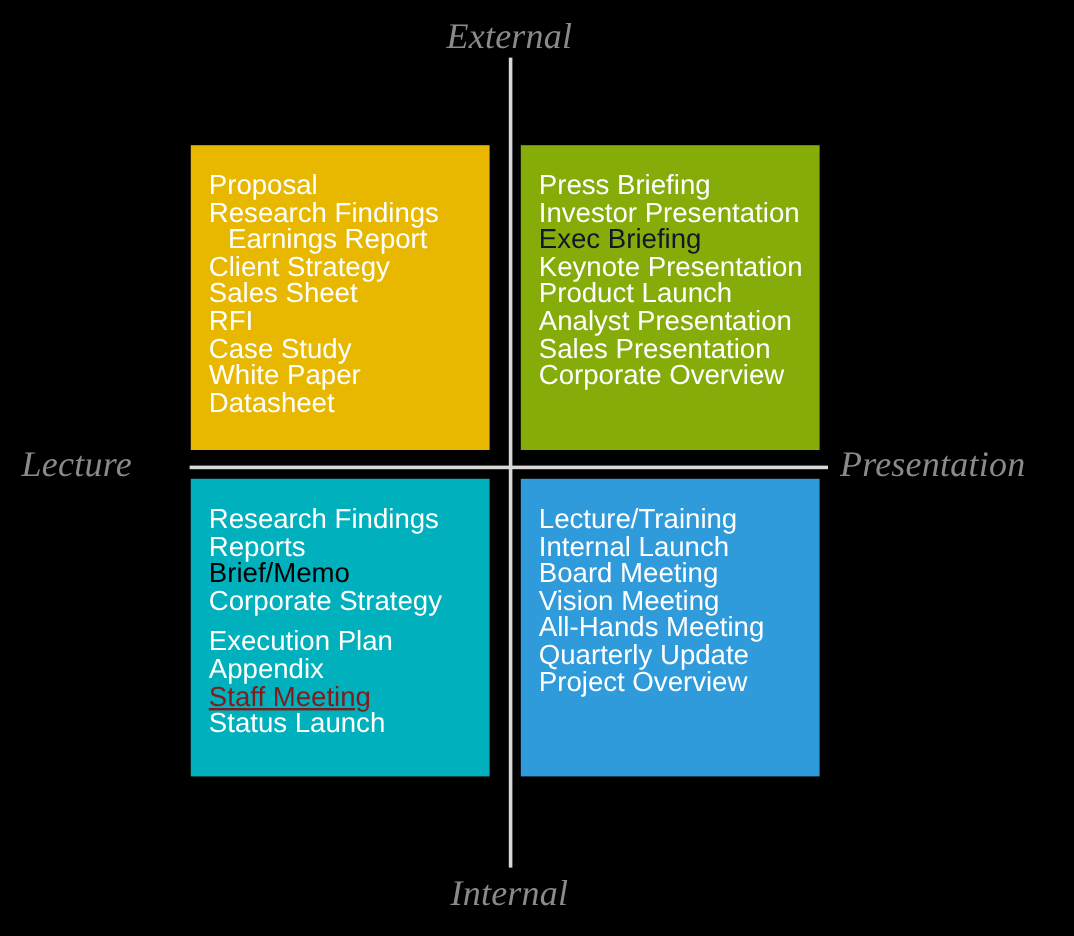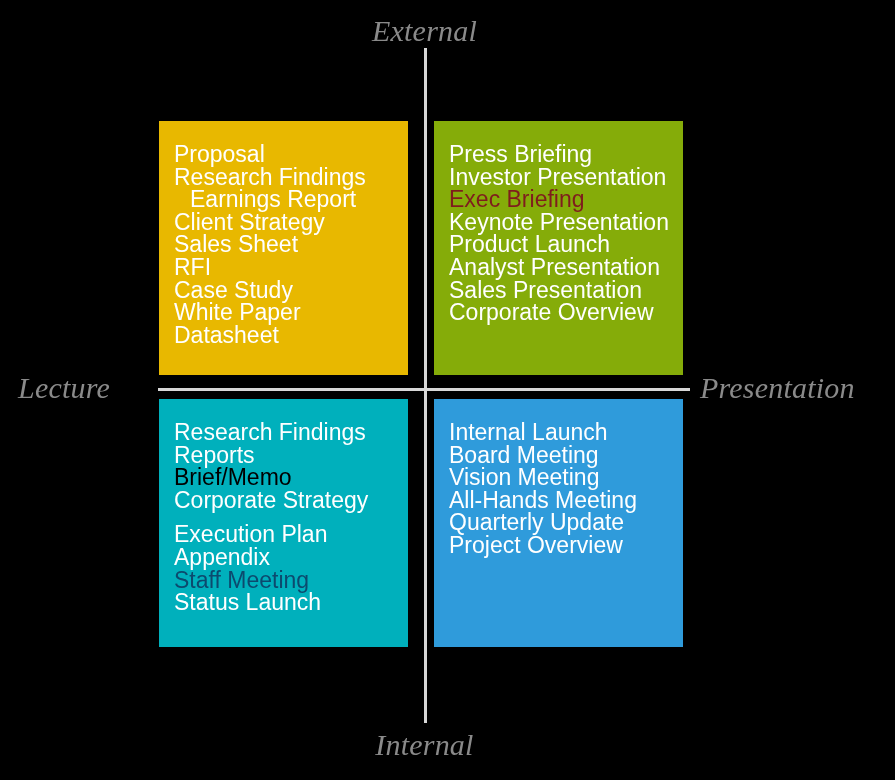--- a/index.html
+++ b/index.html
@@ -148,44 +148,45 @@
         <li class="quadrant-item" style="color: rgb(255, 255, 255);">Case Study</li>
         <li class="quadrant-item" style="color: rgb(255, 255, 255);">White Paper</li>
         <li class="quadrant-item" style="color: rgb(255, 255, 255);">Datasheet</li>
       </ul>
   </div>
 
   <div class="quadrant quadrant-top-right" style="background: rgb(133, 172, 9);">
     <ul class="quadrant-list">
         <li class="quadrant-item" style="color: rgb(255, 255, 255);">Press Briefing</li>
         <li class="quadrant-item" style="color: rgb(255, 255, 255);">Investor Presentation</li>
-        <li class="quadrant-item" style="color: #7f1d1d;">Exec Briefing</li>
+        <li class="quadrant-item" style="color: #0f172a;">Exec Briefing</li>
         <li class="quadrant-item" style="color: rgb(255, 255, 255);">Keynote Presentation</li>
         <li class="quadrant-item" style="color: rgb(255, 255, 255);">Product Launch</li>
         <li class="quadrant-item" style="color: rgb(255, 255, 255);">Analyst Presentation</li>
         <li class="quadrant-item" style="color: rgb(255, 255, 255);">Sales Presentation</li>
         <li class="quadrant-item" style="color: rgb(255, 255, 255);">Corporate Overview</li>
       </ul>
   </div>
 
   <div class="quadrant quadrant-bottom-left" style="background: rgb(0, 176, 188);">
     <ul class="quadrant-list">
         <li class="quadrant-item" style="color: rgb(255, 255, 255);">Research Findings</li>
         <li class="quadrant-item" style="color: rgb(255, 255, 255);">Reports</li>
         <li class="quadrant-item" style="color: #000000;">Brief/Memo</li>
         <li class="quadrant-item" style="color: rgb(255, 255, 255);">Corporate Strategy</li>
         <li class="quadrant-item" style="color: rgb(255, 255, 255); margin-top: 12px;">Execution Plan</li>
         <li class="quadrant-item" style="color: rgb(255, 255, 255);">Appendix</li>
-        <li class="quadrant-item" style="color: #0c4a6e;">Staff Meeting</li>
+        <li class="quadrant-item" style="color: #7f1d1d; text-decoration: underline;">Staff Meeting</li>
         <li class="quadrant-item" style="color: rgb(255, 255, 255);">Status Launch</li>
       </ul>
   </div>
 
   <div class="quadrant quadrant-bottom-right" style="background: rgb(47, 155, 219);">
     <ul class="quadrant-list">
+        <li class="quadrant-item" style="color: rgb(255, 255, 255);">Lecture/Training</li>
         <li class="quadrant-item" style="color: rgb(255, 255, 255);">Internal Launch</li>
         <li class="quadrant-item" style="color: rgb(255, 255, 255);">Board Meeting</li>
         <li class="quadrant-item" style="color: rgb(255, 255, 255);">Vision Meeting</li>
         <li class="quadrant-item" style="color: rgb(255, 255, 255);">All-Hands Meeting</li>
         <li class="quadrant-item" style="color: rgb(255, 255, 255);">Quarterly Update</li>
         <li class="quadrant-item" style="color: rgb(255, 255, 255);">Project Overview</li>
       </ul>
   </div>
 
 </div>

